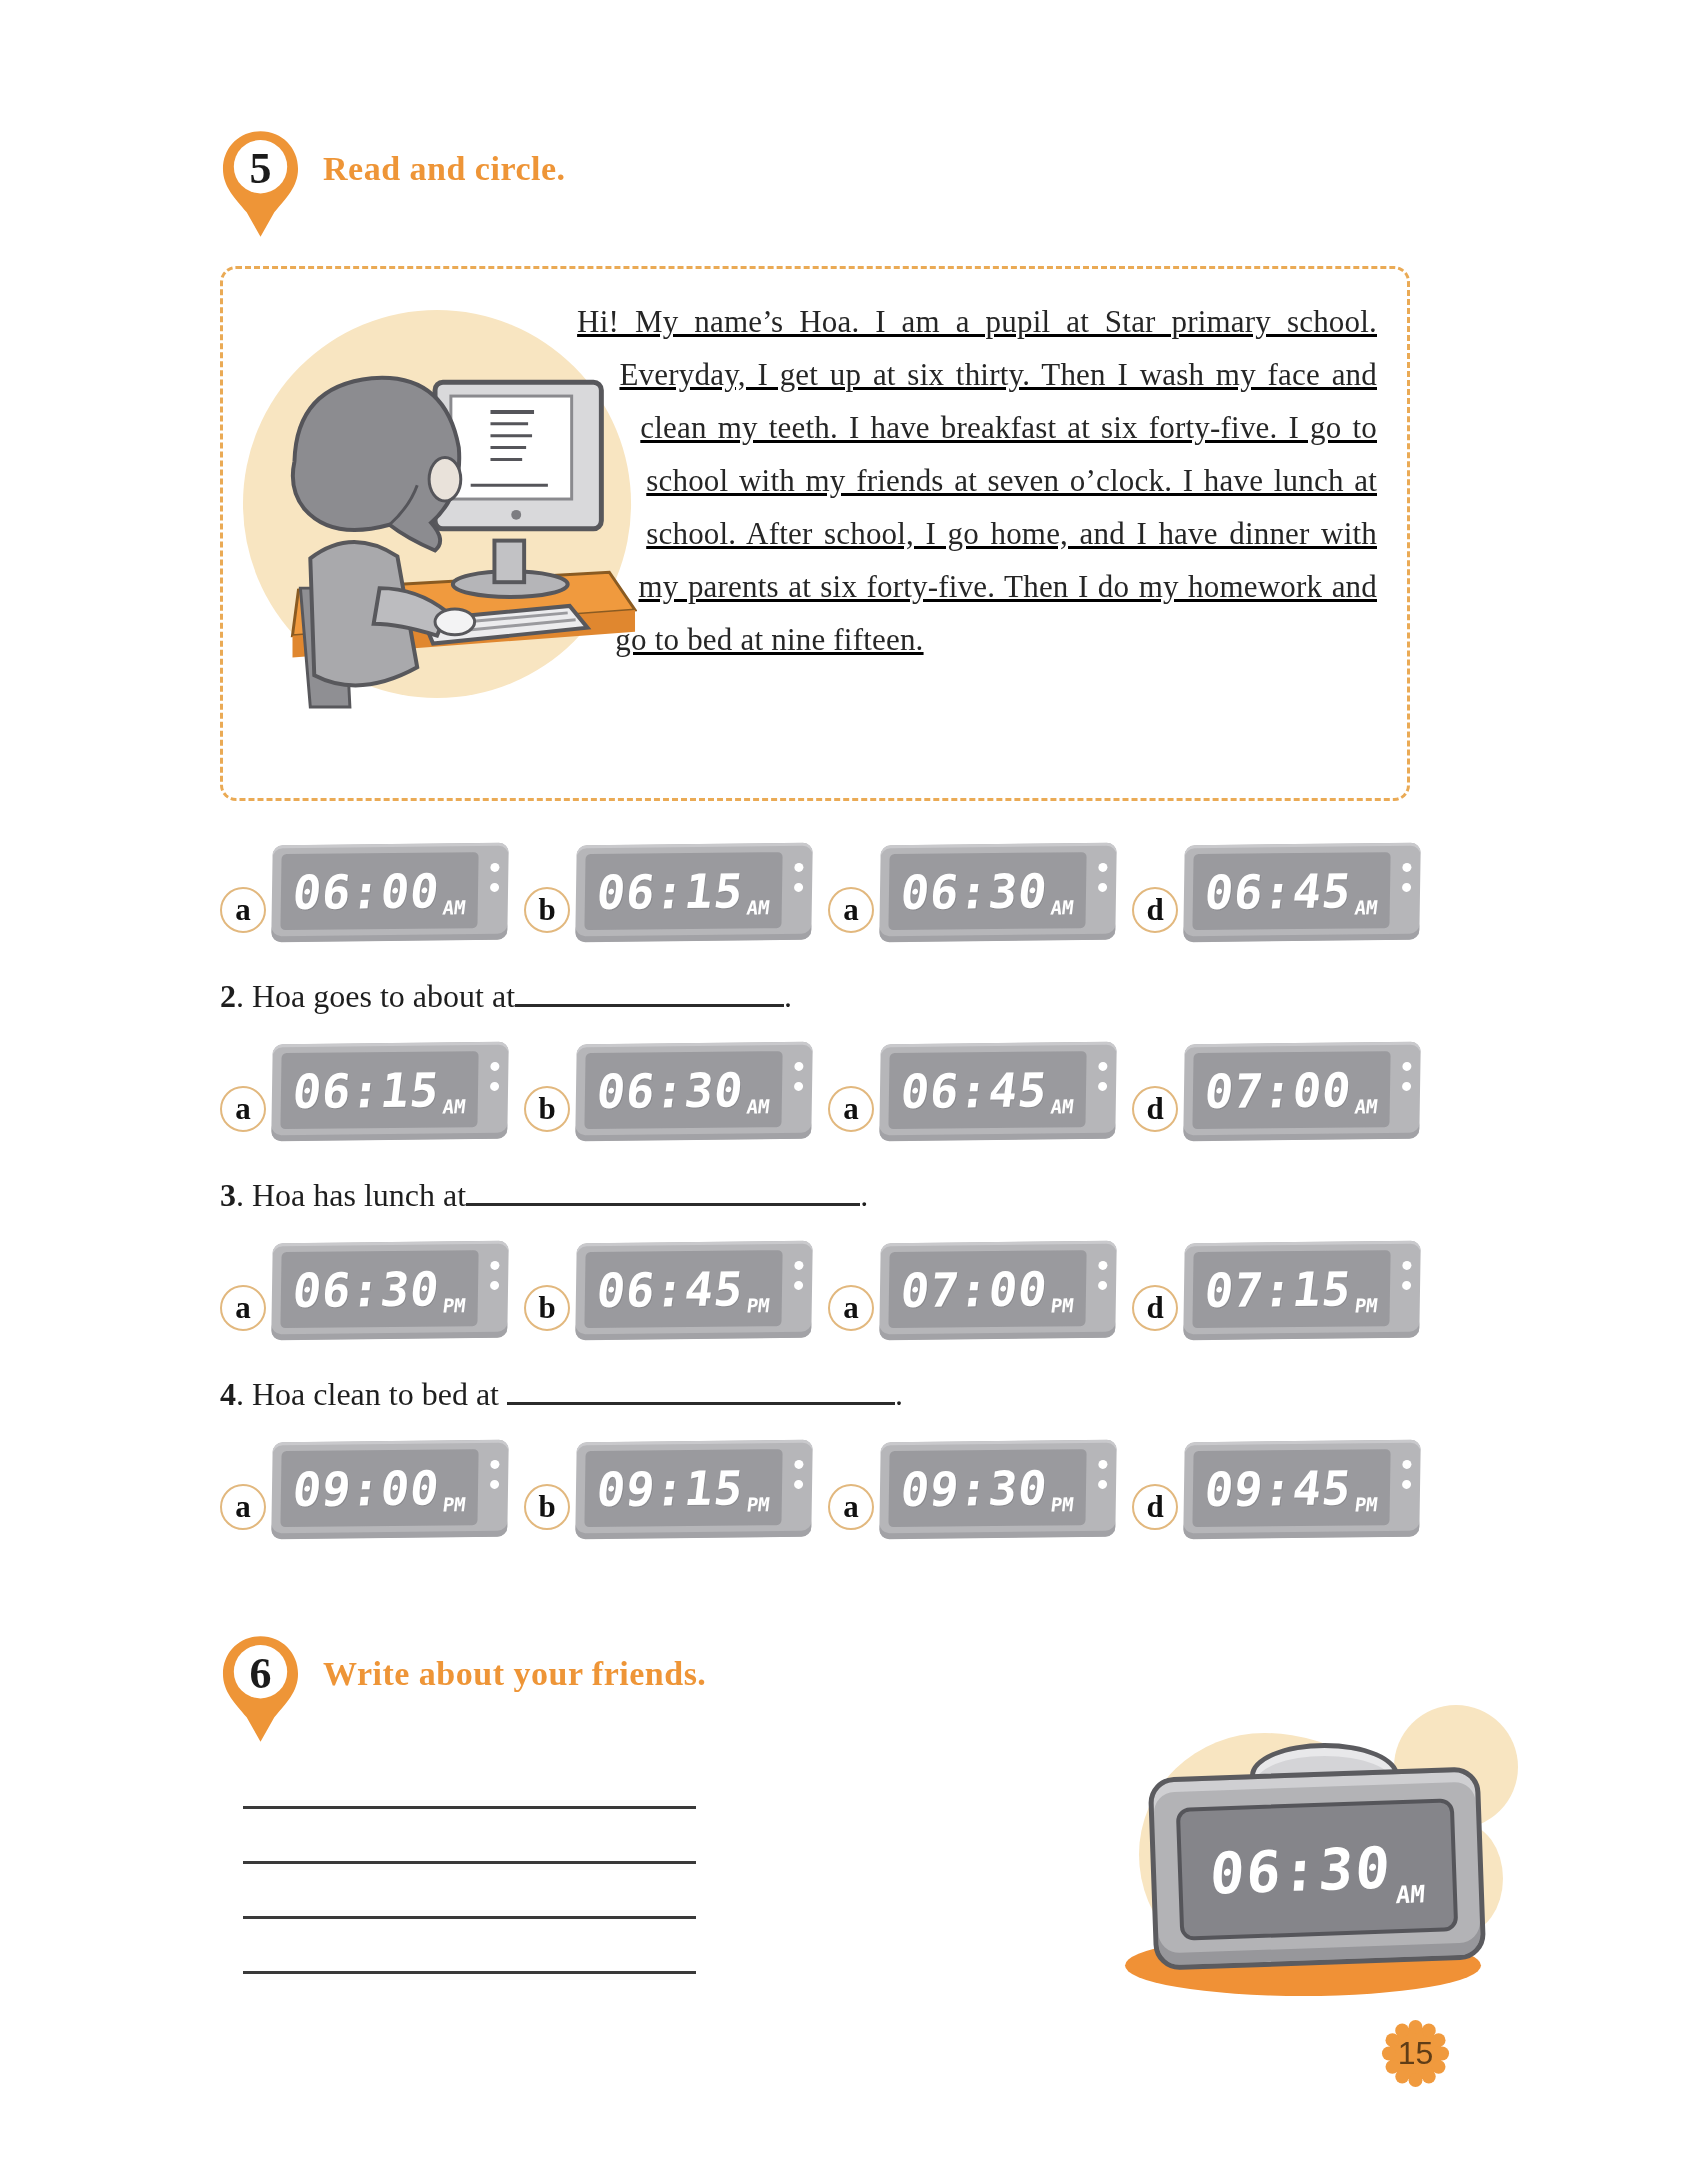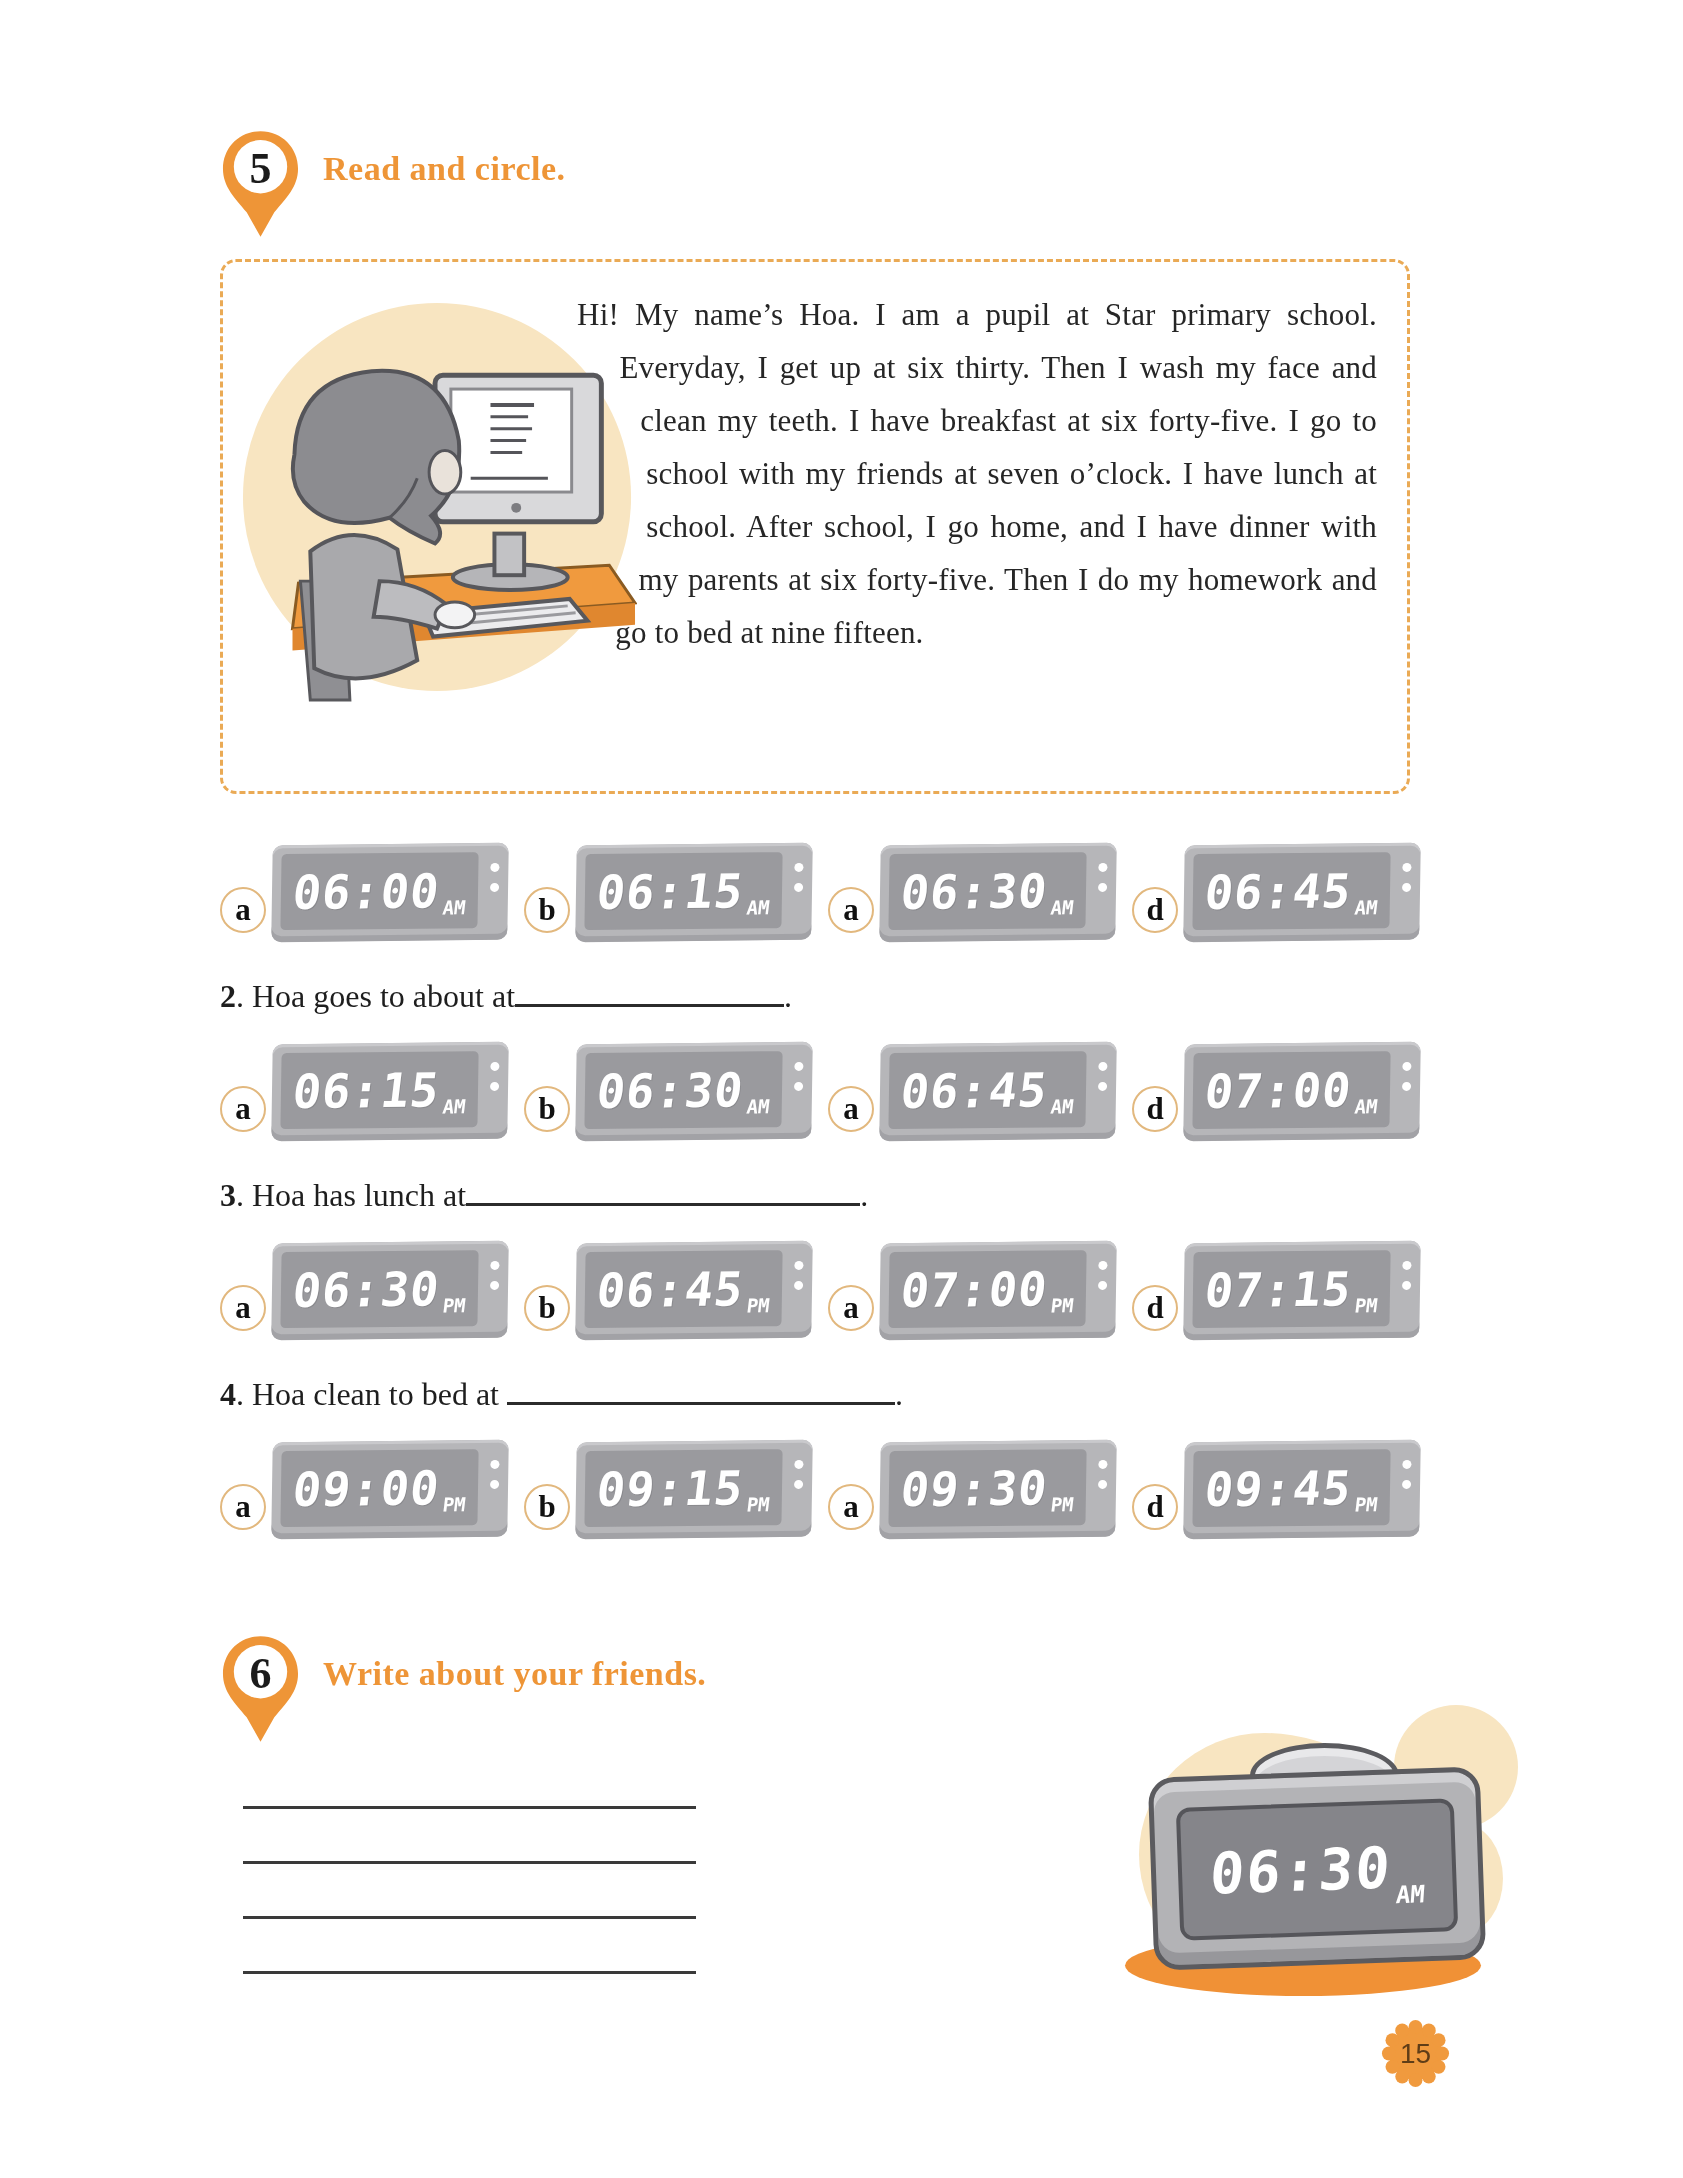--- a/index.html
+++ b/index.html
@@ -9,22 +9,22 @@
   
   .sec-header { position:absolute; display:flex; align-items:flex-start; gap:22px; }
   .sec5 { left:220px; top:129px; }
   .sec6 { left:220px; top:1634px; }
   .pin { position:relative; width:81px; height:111px; flex:0 0 auto; }
   .pin svg { position:absolute; inset:0; }
   .pin-num { position:absolute; left:0; top:14px; width:81px; text-align:center; font-weight:bold; font-size:44px; color:#1b1b1b; }
   .sec-title { font-weight:bold; color:#ee9537; font-size:34px; line-height:44px; padding-top:18px; letter-spacing:0.5px; }
 
   
-  .reading-box { position:absolute; left:220px; top:259px; width:1190px; height:535px;
-    border:3px dashed #eaaa55; border-radius:16px; padding:26px 30px 18px 24px; }
+  .reading-box { position:absolute; left:220px; top:266px; width:1190px; height:535px;
+    border:3px dashed #eaaa55; border-radius:16px; padding:26px 30px 18px 24px;text-decoration:underline; }
   .illus { float:left; width:396px; height:421px; shape-outside:circle(51% at 47% 50%); margin:-4px 14px 0 -6px; position:relative; }
   .passage { font-size:31px; line-height:53px; color:#262626; text-align:justify; letter-spacing:0.2px; }
 
   
   .questions { position:absolute; left:220px; top:834px; width:1208px; }
   .q-block { margin-bottom:33px; }
   .q-line { font-size:32px; line-height:44px; color:#1e1e1e; margin-bottom:15px; }
   .q-num { font-weight:bold; }
   .blank { display:inline-block; height:4px; border-bottom:3px solid #2b2b2b; vertical-align:baseline; }
   .blank.b1 { width:426px; } .blank.b2 { width:269px; } .blank.b3 { width:394px; } .blank.b4 { width:388px; }
@@ -64,21 +64,21 @@
     border:4px solid #55555a; border-radius:14px; display:flex; align-items:center; justify-content:center; }
   .ac-time { font-family:"DejaVu Sans Mono", monospace; font-weight:bold; font-size:57px; color:#ffffff;
     transform:skewX(-6deg); letter-spacing:2px; }
   .ac-ampm { font-family:"DejaVu Sans Mono", monospace; font-weight:bold; font-size:24px; color:#ffffff;
     transform:skewX(-6deg); align-self:flex-end; margin:0 0 20px 4px; }
 
   
   .badge { position:absolute; left:1378px; top:2016px; width:75px; height:75px; }
   .badge svg { position:absolute; inset:0; }
   .badge-num { position:absolute; inset:0; display:flex; align-items:center; justify-content:center;
-    font-family:"Liberation Sans", sans-serif; font-size:28px; color:#5f3d17; }
+    font-family:"Liberation Sans", sans-serif; font-size:32px; color:#5f3d17; }
 </style>
 </head>
 <body>
 
 <div class="page">
 
   <div class="sec-header sec5">
     <div class="pin">
       <svg viewBox="0 0 82 112" width="81" height="111">
         <path d="M41 2 C19 2 3 19 3 40 C3 58 15 70 27 84 L41 109 L55 84 C67 70 79 58 79 40 C79 19 63 2 41 2 Z" fill="#ee9537"></path>

